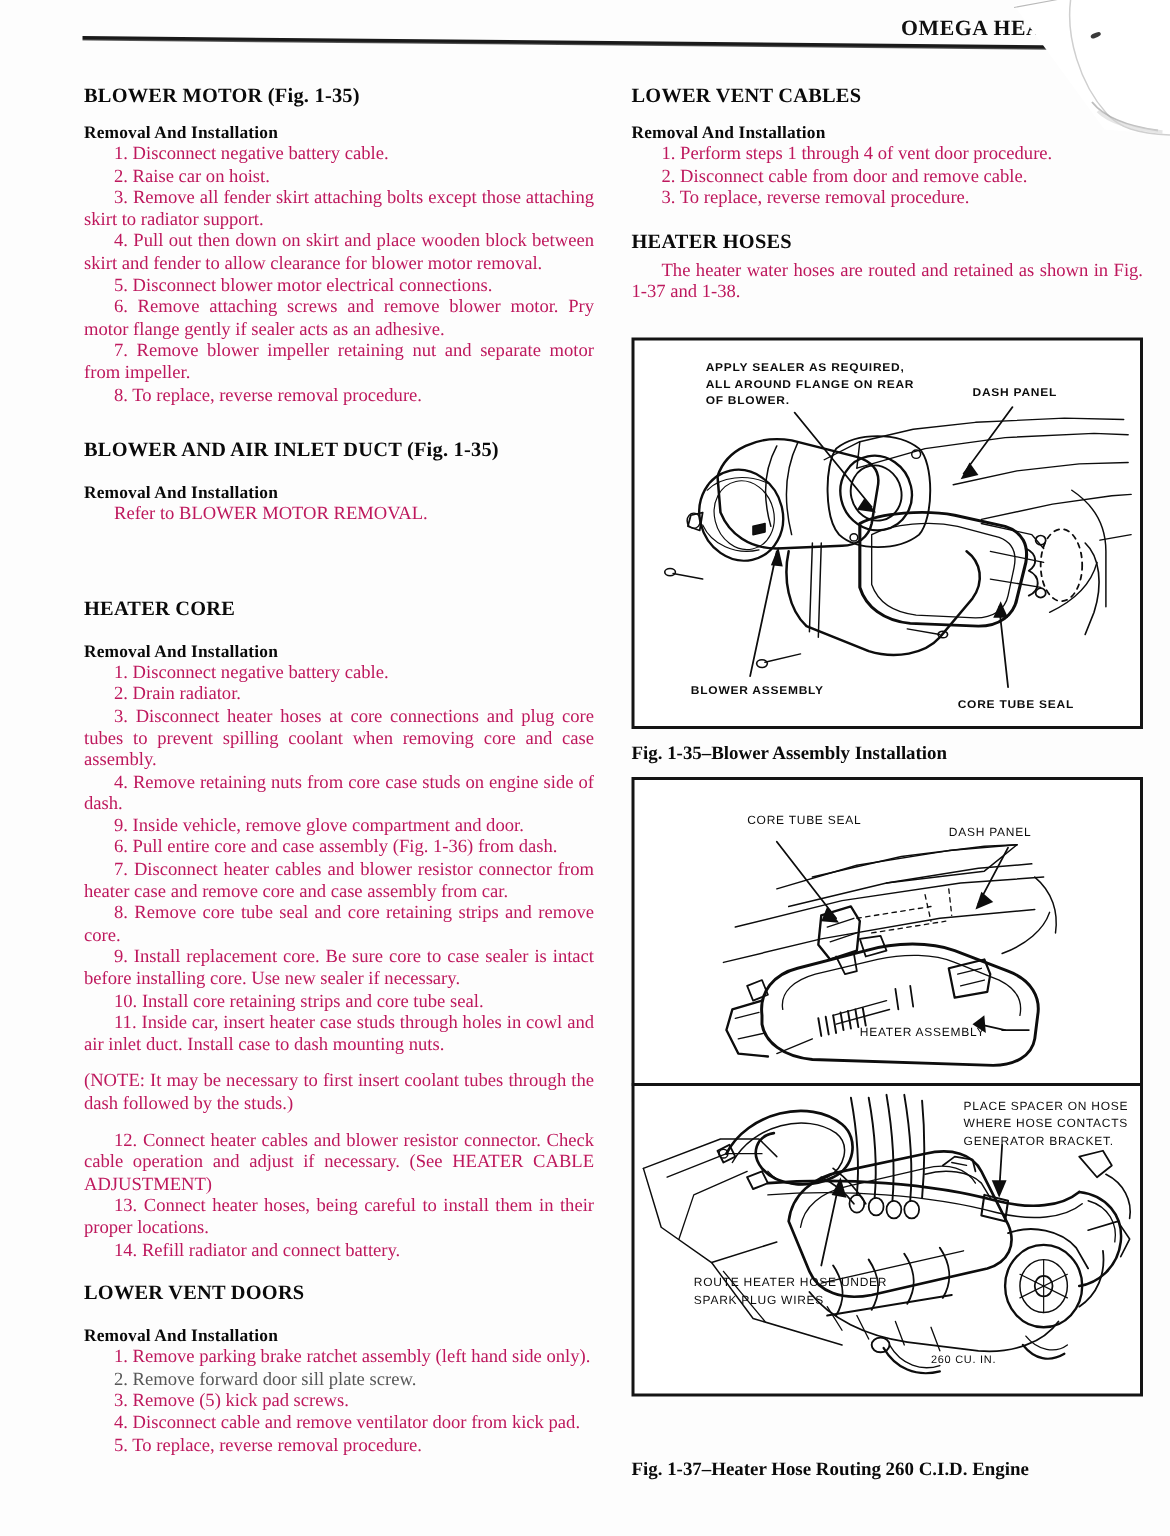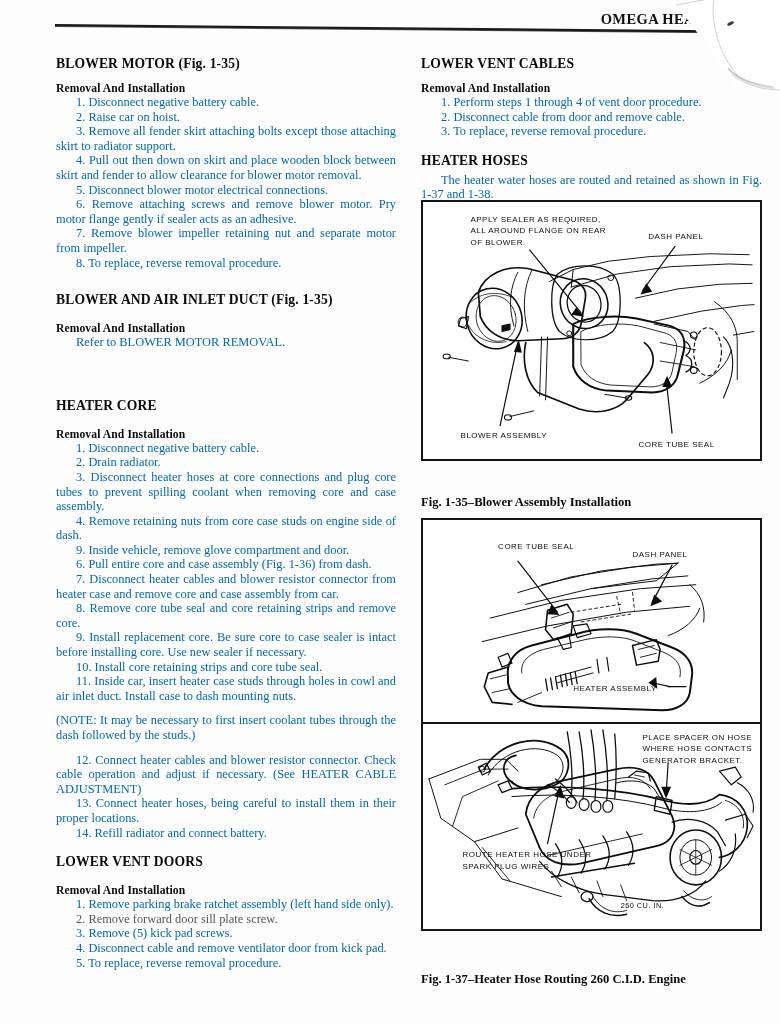--- a/index.html
+++ b/index.html
@@ -102,21 +102,21 @@
     letter-spacing: 0.1px;
     color: #0a0a0a;
   }
   p.body {
     font-family: "Liberation Serif", serif;
     font-size: 12.4px;
     line-height: 14.6px;
     margin: 0;
     text-align: justify;
     text-indent: 20px;
-    color: #0369a1;
+    color: #be185d;
   }
   p.body.noind { text-indent: 0; }
   p.body.faded { color: #575757; }
   .sp4  { height: 4px; }
   .sp10 { height: 10px; }
   .sp14 { height: 14px; }
   .sp22 { height: 22px; }
   .sp26 { height: 26px; }
 
   
@@ -227,21 +227,21 @@
     <p class="body">1. Perform steps 1 through 4 of vent door procedure.</p>
     <p class="body">2. Disconnect cable from door and remove cable.</p>
     <p class="body">3. To replace, reverse removal procedure.</p>
 
     <div class="sp14"></div>
     <h2 class="sec">HEATER HOSES</h2>
     <div class="sp4"></div>
     <p class="body">The heater water hoses are routed and retained as shown in Fig. 1-37 and 1-38.</p>
   </div>
 
-  <div class="figbox" id="fig1" style="top:200px; height:261px;">
+  <div class="figbox" id="fig1" style="top:225px; height:261px;font-weight:bold;">
     <svg class="figsvg" viewBox="0 0 341 278" preserveAspectRatio="none">
       <g fill="none" stroke="#0d0d0d" stroke-width="1.1" stroke-linecap="round" stroke-linejoin="round">
 
         <path d="M128,86 L152,73 L188,64 L230,59 L290,56 L330,57" stroke-width="1.0"></path>
         <path d="M150,92 L196,78 L250,70 L310,67 L333,68" stroke-width="1.0"></path>
         <path d="M152,73 L150,92" stroke-width="1.0"></path>
         <path d="M215,104 L258,94 L300,89 L333,88" stroke-width="1.0"></path>
         <path d="M234,129 L282,118 L322,112 L335,111" stroke-width="1.0"></path>
         <path d="M295,108 C312,120 318,136 318,152 L318,192" stroke-width="1.0"></path>
         <path d="M280,196 C296,188 308,176 312,160" stroke-width="1.0"></path>

